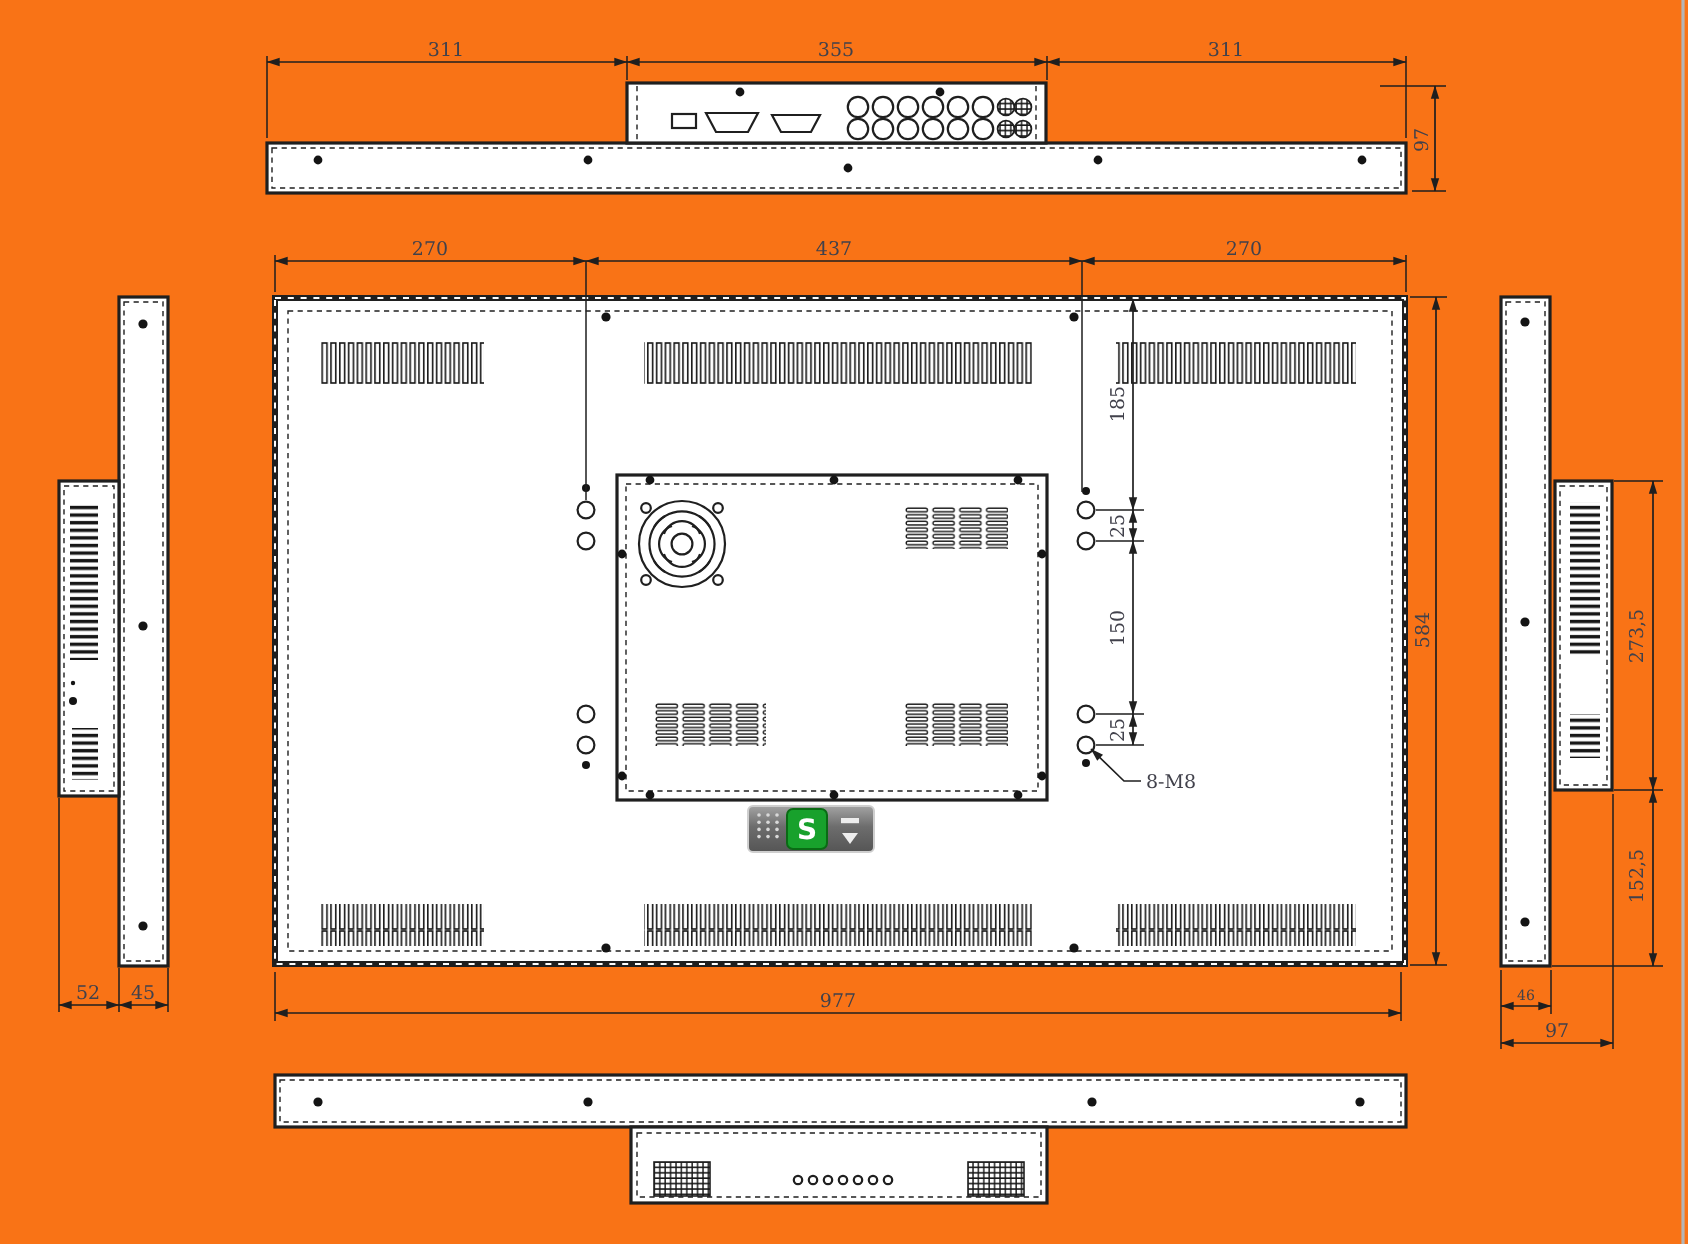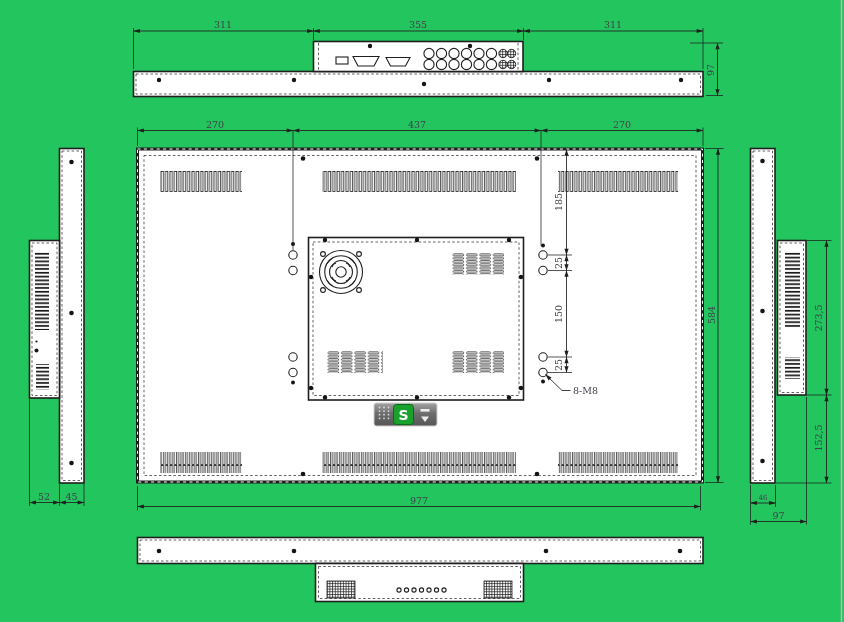--- a/index.html
+++ b/index.html
@@ -1,16 +1,16 @@
 <!DOCTYPE html>
 <html><head>
 <meta charset="utf-8">
 <style>
   html,body{margin:0;padding:0;background:#ffffff;}
-  .stage{position:relative;width:844px;height:622px;background:#22c55e;overflow:hidden;
+  .stage{position:relative;width:844px;height:622px;background:#f97316;overflow:hidden;
          font-family:"DejaVu Sans",sans-serif;}
   svg{display:block;}
   .ln{stroke:#1f1f1f;fill:none;}
   .thick{stroke:#1f1f1f;stroke-width:3;fill:#ffffff;}
   .mid{stroke:#1f1f1f;stroke-width:1.6;fill:#ffffff;}
   .thin{stroke:#1f1f1f;stroke-width:1.1;fill:#ffffff;}
   .dashin{stroke:#1f1f1f;stroke-width:0.7;fill:none;stroke-dasharray:2.6 2.2;}
   .dashwhite{stroke:#ffffff;stroke-width:1;fill:none;stroke-dasharray:3 3.4;}
   .ext{stroke:#1f1f1f;stroke-width:0.75;fill:none;}
   .dim{stroke:#1f1f1f;stroke-width:0.85;fill:none;

